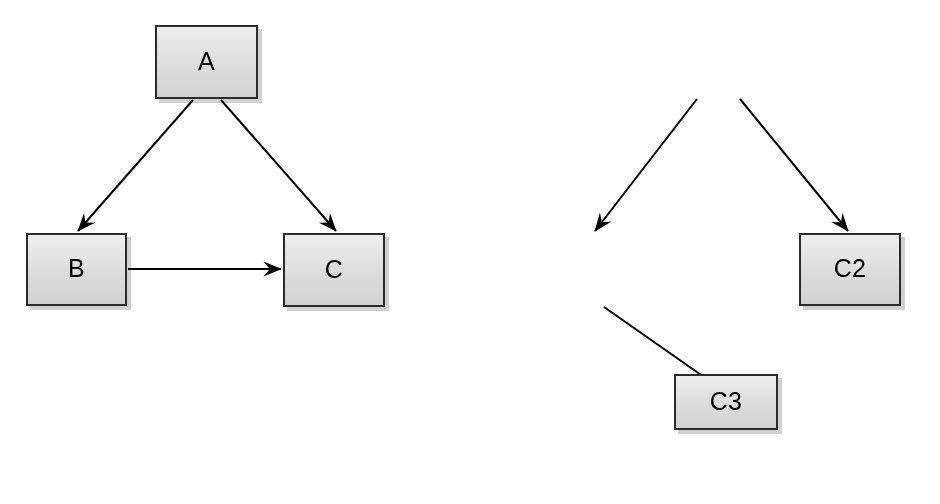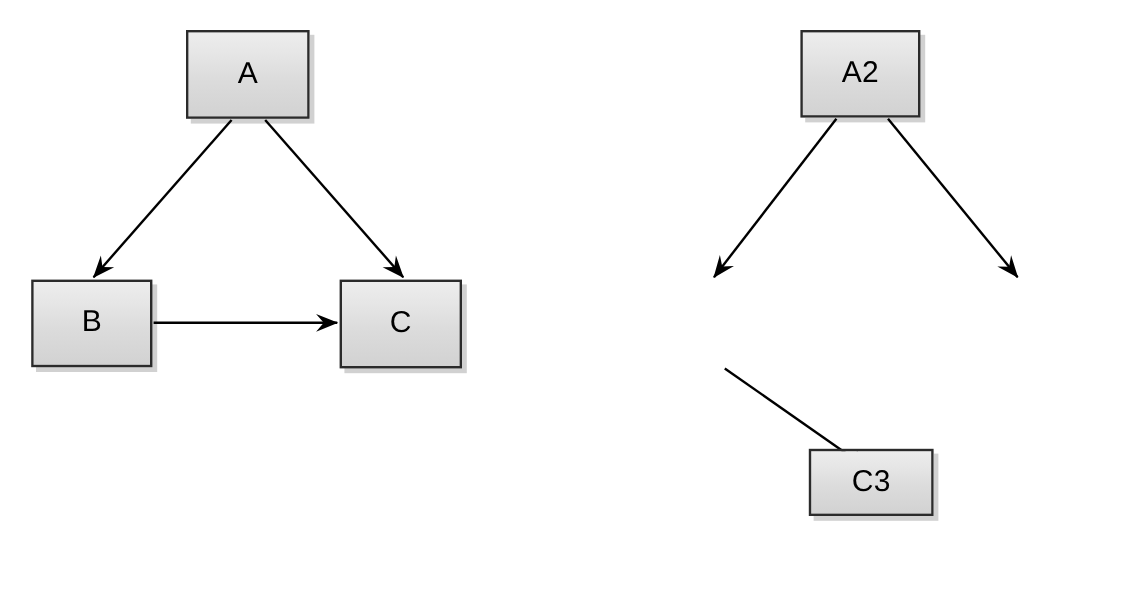--- a/index.html
+++ b/index.html
@@ -71,20 +71,20 @@
 
   <div class="node" style="left: 155px; top: 25px; width: 103px; height: 74px;">
     <span class="node-label">A</span>
   </div>
   <div class="node" style="left: 26px; top: 233px; width: 101px; height: 73px;">
     <span class="node-label">B</span>
   </div>
   <div class="node" style="left: 283px; top: 233px; width: 102px; height: 74px;">
     <span class="node-label">C</span>
   </div>
-  <div class="node" style="left: 667px; top: 25px; width: 100px; height: 73px;">
-    <span class="node-label">A2</span>
+  <div class="node" style="left: 799px; top: 233px; width: 102px; height: 73px;">
+    <span class="node-label">C2</span>
   </div>
   <div class="node" style="left: 674px; top: 374px; width: 104px; height: 56px; justify-content: center;">
     <span class="node-label">C3</span>
   </div>
 
 </div>
 
 </body></html>

